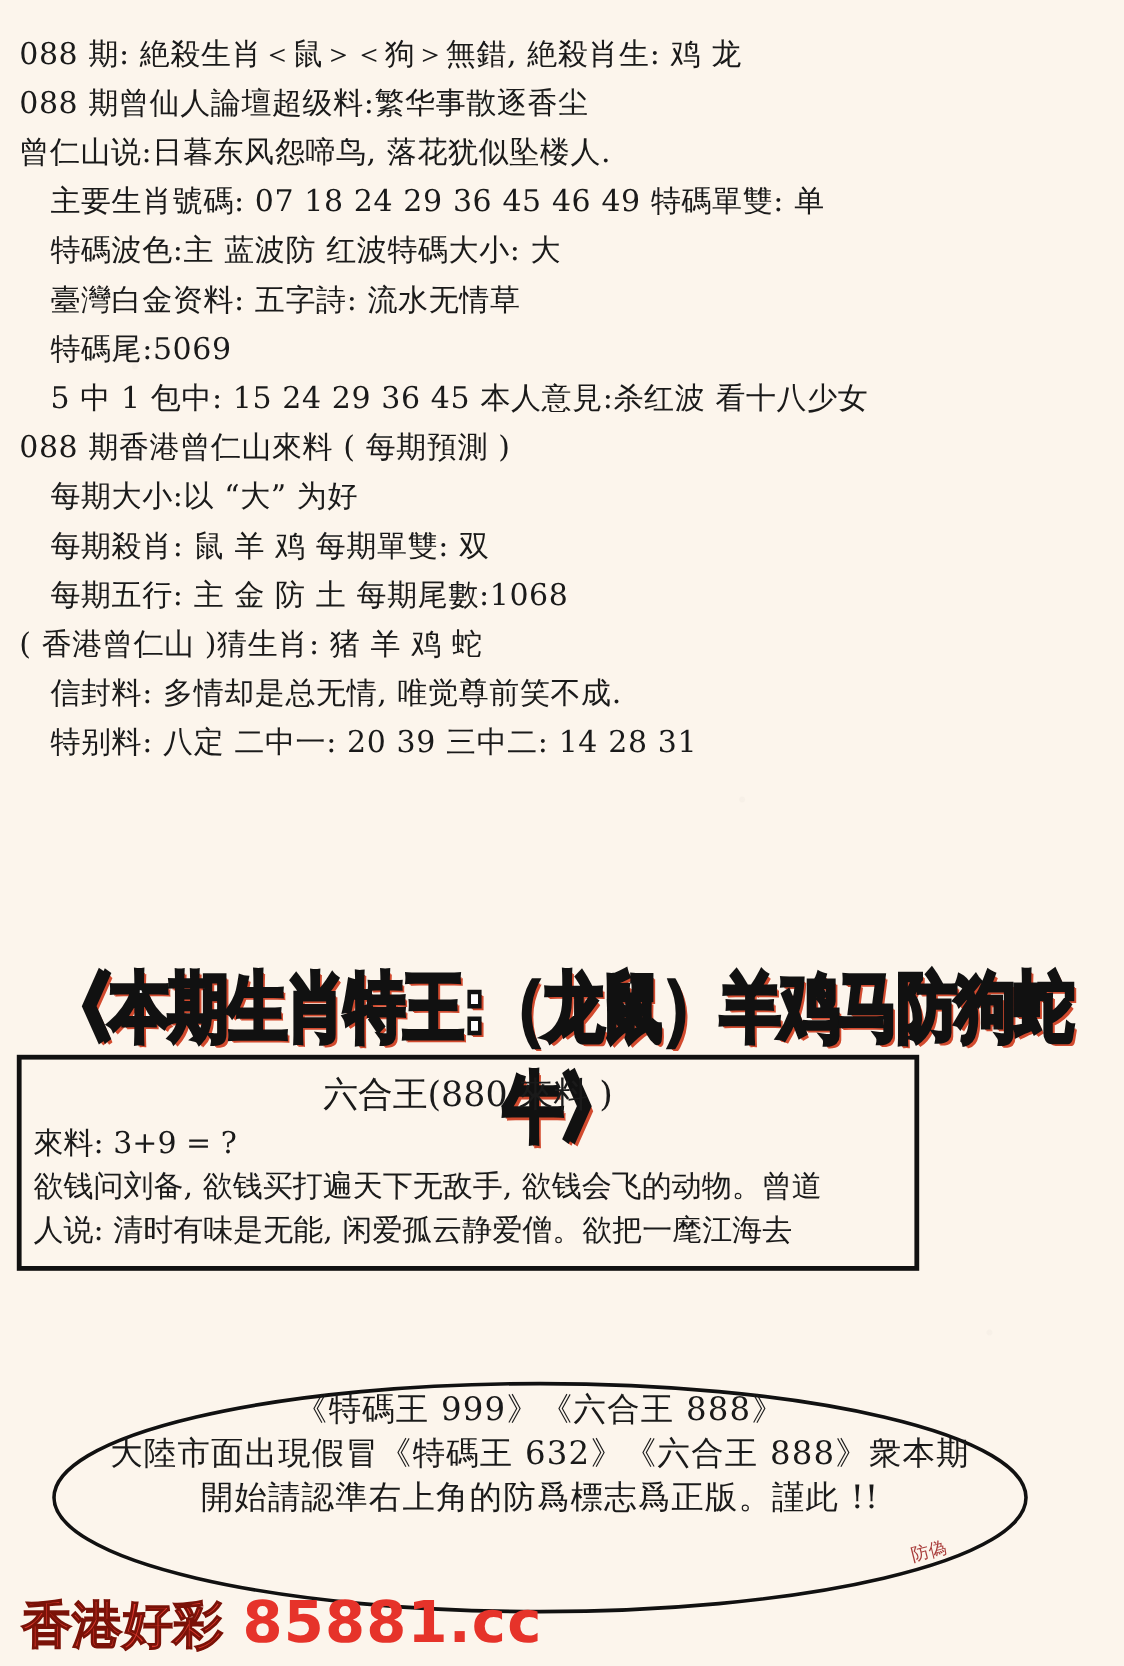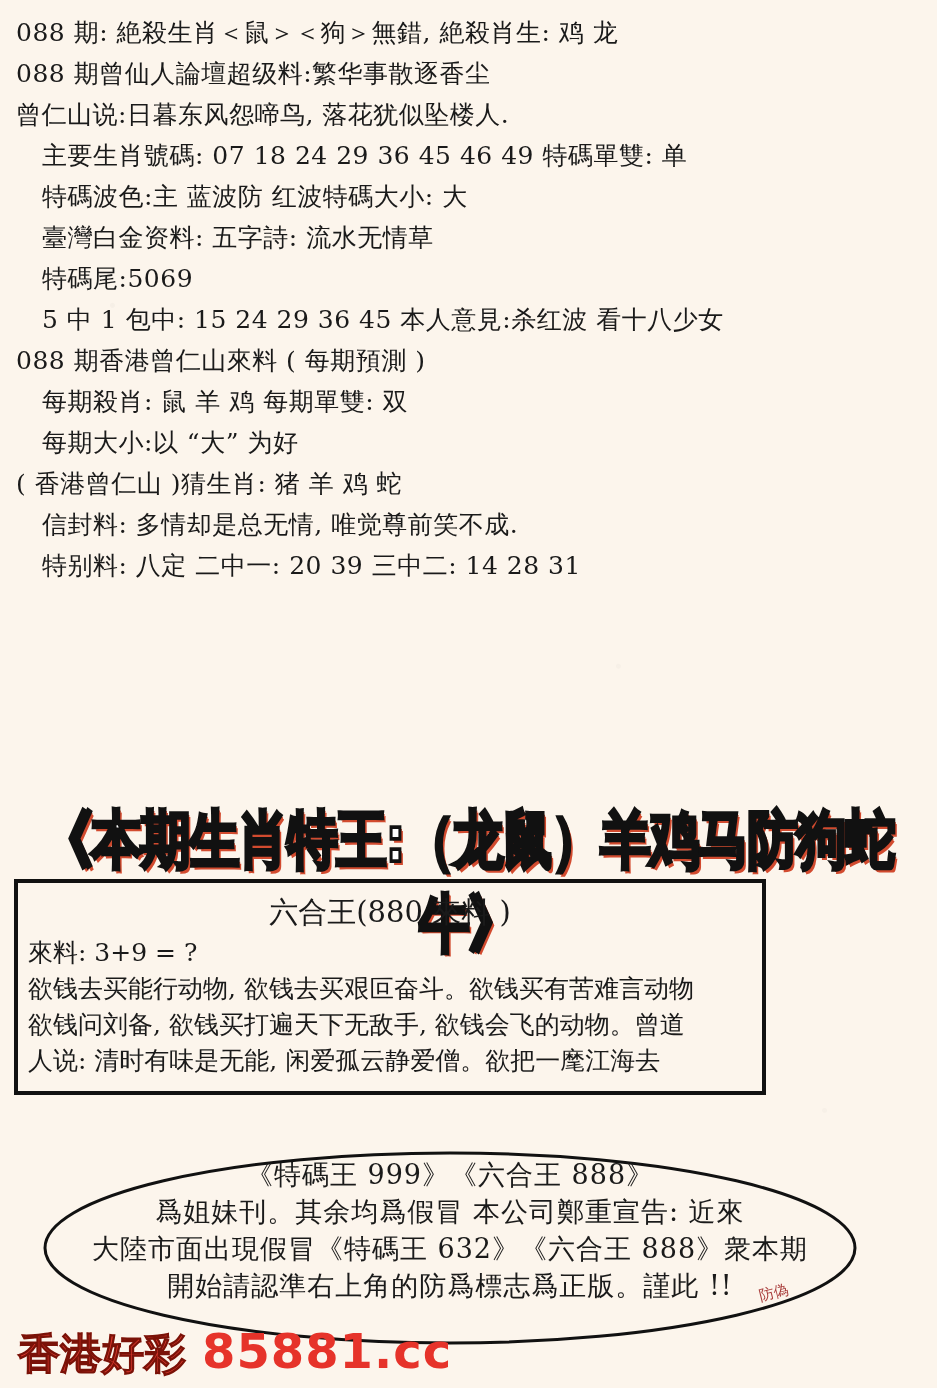--- a/index.html
+++ b/index.html
@@ -19,21 +19,21 @@
     position: absolute;
     inset: 0;
     background: #fcf5ec;
     background-image:
        radial-gradient(circle at 12% 22%, rgba(0,0,0,0.025) 0 2px, transparent 3px),
        radial-gradient(circle at 66% 48%, rgba(0,0,0,0.02) 0 2px, transparent 3px),
        radial-gradient(circle at 88% 80%, rgba(0,0,0,0.02) 0 2px, transparent 3px);
   }
   .lines {
     position: absolute;
-    left: 0; right: 0; top: 12px;
+    left: 0; right: 0; top: 24px;
     padding: 0 14px;
   }
   .line {
     font-size: 25px;
     line-height: 41px;
     white-space: nowrap;
     letter-spacing: 0.5px;
   }
   .line.ind1 { padding-left: 28px; }
   .line.ind0 { padding-left: 2px; }
@@ -150,46 +150,45 @@
   <div class="lines">
     <div class="line ind0">088 期:  絶殺生肖＜鼠＞＜狗＞無錯, 絶殺肖生:  鸡 龙</div>
     <div class="line ind0">088 期曾仙人論壇超级料:繁华事散逐香尘</div>
     <div class="line ind0">曾仁山说:日暮东风怨啼鸟, 落花犹似坠楼人.</div>
     <div class="line ind1">主要生肖號碼: 07 18 24 29 36 45 46 49 特碼單雙: 单</div>
     <div class="line ind1">特碼波色:主  蓝波防  红波特碼大小: 大</div>
     <div class="line ind1">臺灣白金资料:  五字詩: 流水无情草</div>
     <div class="line ind1">特碼尾:5069</div>
     <div class="line ind1">5 中 1 包中: 15 24 29 36 45  本人意見:杀红波 看十八少女</div>
     <div class="line ind0">088 期香港曾仁山來料 ( 每期預測 )</div>
+    <div class="line ind1">每期大小:以 “大” 为好</div>
     <div class="line ind1">每期殺肖:  鼠 羊 鸡  每期單雙:  双</div>
-    <div class="line ind1">每期大小:以 “大” 为好</div>
+    <div class="line ind1">每期五行: 主 金 防 土 每期尾數:1068</div>
     <div class="line ind0">( 香港曾仁山 )猜生肖: 猪 羊 鸡 蛇</div>
     <div class="line ind1">信封料: 多情却是总无情, 唯觉尊前笑不成.</div>
     <div class="line ind1">特别料:  八定  二中一:  20  39  三中二:  14 28 31</div>
   </div>
 
   <div class="banner">
     <span>《本期生肖特王:（龙</span><span class="pink">鼠</span><span>）羊鸡马防狗蛇牛》</span>
   </div>
 
   <div class="box">
     <div class="box-title">六合王(880 來料 )</div>
     <div class="box-line">來料:  3+9 = ?</div>
-    <div class="box-line">欲钱去买能行动物, 欲钱去买艰叵奋斗。欲钱买有苦难言动物</div>
     <div class="box-line">欲钱问刘备, 欲钱买打遍天下无敌手, 欲钱会飞的动物。曾道</div>
     <div class="box-line">人说: 清时有味是无能, 闲爱孤云静爱僧。欲把一麾江海去</div>
   </div>
 
   <div class="ellipse-wrap">
     <svg viewBox="0 0 820 200" preserveAspectRatio="none">
       <ellipse cx="410" cy="100" rx="405" ry="95" fill="none" stroke="#111" stroke-width="3"></ellipse>
     </svg>
     <div class="ellipse-text">
       <div class="el-line">《特碼王 999》《六合王 888》</div>
-      <div class="el-line">爲姐妹刊。其余均爲假冒 本公司鄭重宣告:  近來</div>
       <div class="el-line">大陸市面出現假冒《特碼王 632》《六合王 888》衆本期</div>
       <div class="el-line">開始請認準右上角的防爲標志爲正版。謹此 !!</div>
     </div>
     <div class="stamp">防偽</div>
   </div>
 
   <div class="footer">
     <span class="cn">香港好彩</span>
     <span class="num">85881.cc</span>
   </div>

